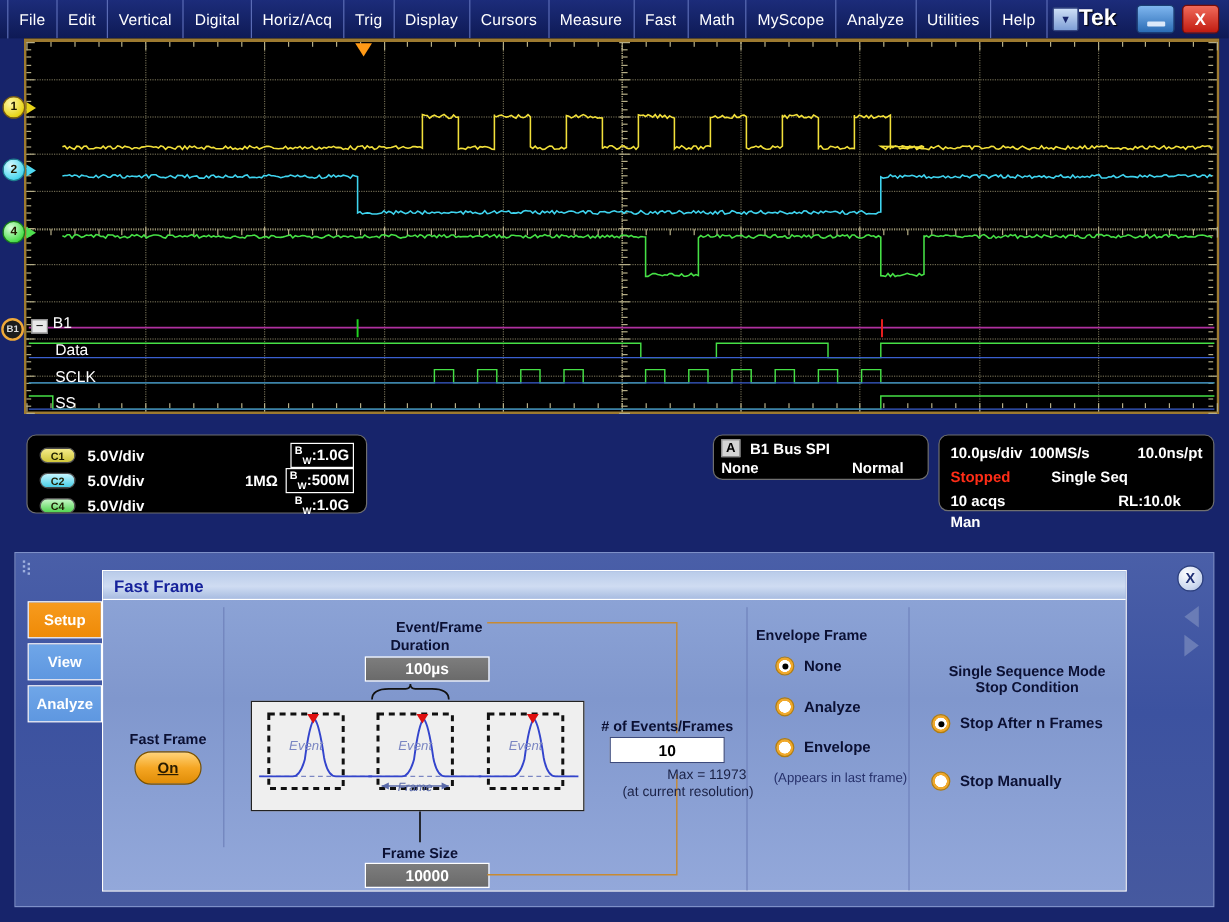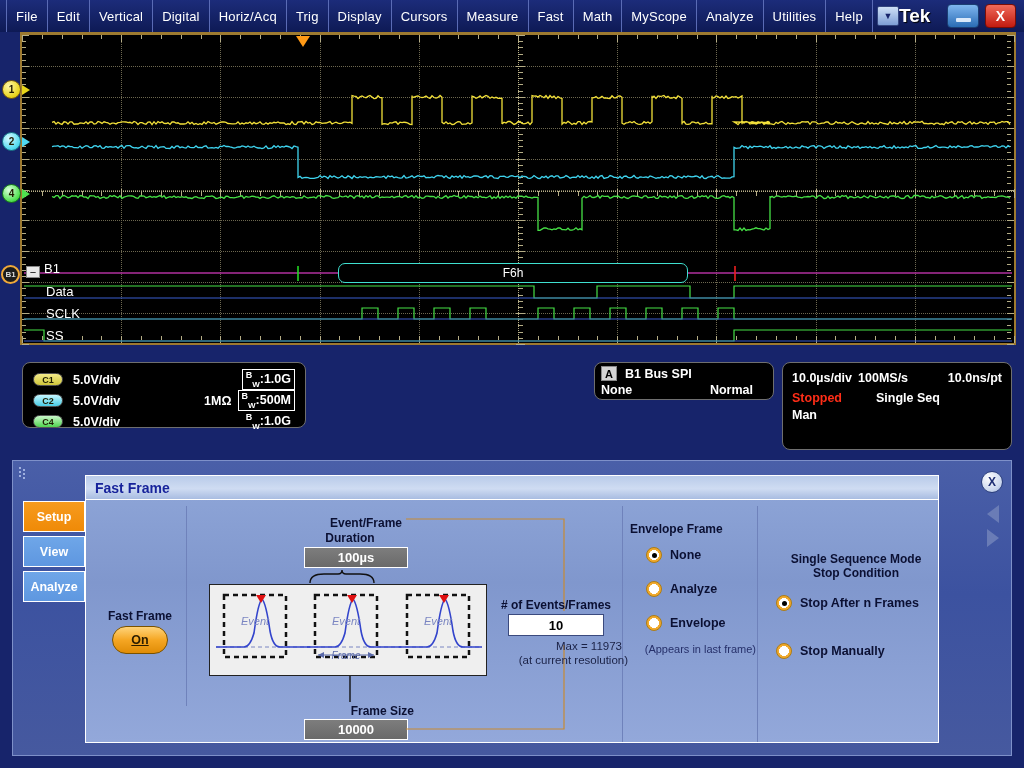--- a/index.html
+++ b/index.html
@@ -586,23 +586,20 @@
           <path d="M713,231 L713,246" fill="none" stroke="#ef2020" stroke-width="1.6"></path>
           <path d="M2,251 L512,251 L512,263 L575,263 L575,251 L668,251 L668,263 L712,263 L712,251 L990,251" fill="none" stroke="#46e046" stroke-width="1.2"></path>
           <path d="M2,263 L990,263" fill="none" stroke="#3a5fd0" stroke-width="1"></path>
           <path d="M2,284 L340,284 L340,284 L340,273 L356,273 L356,284 L376,284 L376,284 L376,273 L392,273 L392,284 L412,284 L412,284 L412,273 L428,273 L428,284 L448,284 L448,284 L448,273 L464,273 L464,284 L484,284 L516,284 L516,284 L516,273 L532,273 L532,284 L552,284 L552,284 L552,273 L568,273 L568,284 L588,284 L588,284 L588,273 L604,273 L604,284 L624,284 L624,284 L624,273 L640,273 L640,284 L660,284 L660,284 L660,273 L676,273 L676,284 L696,284 L696,284 L696,273 L712,273 L712,284 L732,284 L990,284" fill="none" stroke="#46e046" stroke-width="1.2"></path>
           <path d="M2,284 L990,284" fill="none" stroke="#3a5fd0" stroke-width="1"></path>
           <path d="M2,295 L22,295 L22,306 L712,306 L712,295 L990,295" fill="none" stroke="#46e046" stroke-width="1.2"></path>
           <path d="M2,306 L990,306" fill="none" stroke="#3a5fd0" stroke-width="1"></path>
         </g>
     </svg>
 
-    <div class="bus-packet" style="left:316px; top:228px; width:350px; height:20px;">
-      <span>F6h</span>
-    </div>
 
     <div class="bus-minus" style="left:4px; top:231px;">−</div>
     <div class="bus-label" style="left:22px; top:226px;">B1</div>
     <div class="bus-label" style="left:24px; top:249px;">Data</div>
     <div class="bus-label" style="left:24px; top:271px;">SCLK</div>
     <div class="bus-label" style="left:24px; top:293px;">SS</div>
   </div>
 
   <div class="ch-badge" style="left:2px; top:80px;">
     <div class="ch-circle" style="background:radial-gradient(circle at 35% 30%,#fff7a8,#e8d419 70%,#bfae0d);">
@@ -651,29 +648,33 @@
     <div style="display:flex; align-items:center;">
       <span class="a-box">A</span>
       <span style="margin-left:8px;">B1 Bus SPI</span>
     </div>
     <div style="display:flex; align-items:center; margin-top:2px;">
       <span>None</span>
       <span style="margin-left:auto; margin-right:14px;">Normal</span>
     </div>
   </div>
 
-  <div class="readout" style="left:782px; top:362px; width:230px; height:88px; padding:5px 9px;">
+  <div class="readout" style="left:782px; top:362px; width:230px; height:64px; padding:5px 9px;">
     <div style="display:flex; height:20px; align-items:center;">
       <span>10.0µs/div</span>
       <span style="margin-left:6px;">100MS/s</span>
       <span style="margin-left:auto;">10.0ns/pt</span>
     </div>
     <div style="display:flex; height:20px; align-items:center;">
       <span class="red">Stopped</span>
       <span style="margin-left:34px;">Single Seq</span>
+    </div>
+    <div style="display:flex; height:20px; align-items:center;">
+      <span>10 acqs</span>
+      <span style="margin-left:auto; margin-right:18px;">RL:10.0k</span>
     </div>
     <div style="height:18px;">
       <span>Man</span>
     </div>
   </div>
 
   <div class="dlg-outer">
     <div class="grip">
       <i style="top:0"></i>
         <i style="top:4px"></i>
@@ -731,21 +732,21 @@
         </div>
 
         <svg width="70" height="14" style="position:absolute;left:222px;top:70px;">
           <path d="M2,13 Q2,4 16,4 L30,4 Q34,4 34,0 Q34,4 38,4 L52,4 Q66,4 66,13" fill="none" stroke="#111" stroke-width="1.4"></path>
         </svg>
 
         <svg width="4" height="26" style="position:absolute;left:262px;top:176px;">
           <line x1="2" y1="0" x2="2" y2="26" stroke="#111" stroke-width="1.4"></line>
         </svg>
 
-        <div class="ff-label" style="left:200px; top:204px; width:128px;text-align:right;">Frame Size</div>
+        <div class="ff-label" style="left:200px; top:204px; width:128px;">Frame Size</div>
         <div class="gray-field" style="left:218px; top:219px; width:104px; height:21px;">10000</div>
 
         <svg width="174" height="220" style="position:absolute; left:318px; top:17px;">
           <path d="M2,2 L160,2 L160,94" fill="none" stroke="#c78a32" stroke-width="1.2"></path>
           <path d="M2,212 L160,212 L160,128" fill="none" stroke="#c78a32" stroke-width="1.2"></path>
         </svg>
 
         <div class="ff-label" style="left:404px; top:98px; width:132px;"># of Events/Frames</div>
         <div class="white-field" style="left:422px; top:114px; width:96px; height:22px;">10</div>
         <div class="ff-plain" style="left:404px; top:140px; width:132px;">Max = 11973</div>

